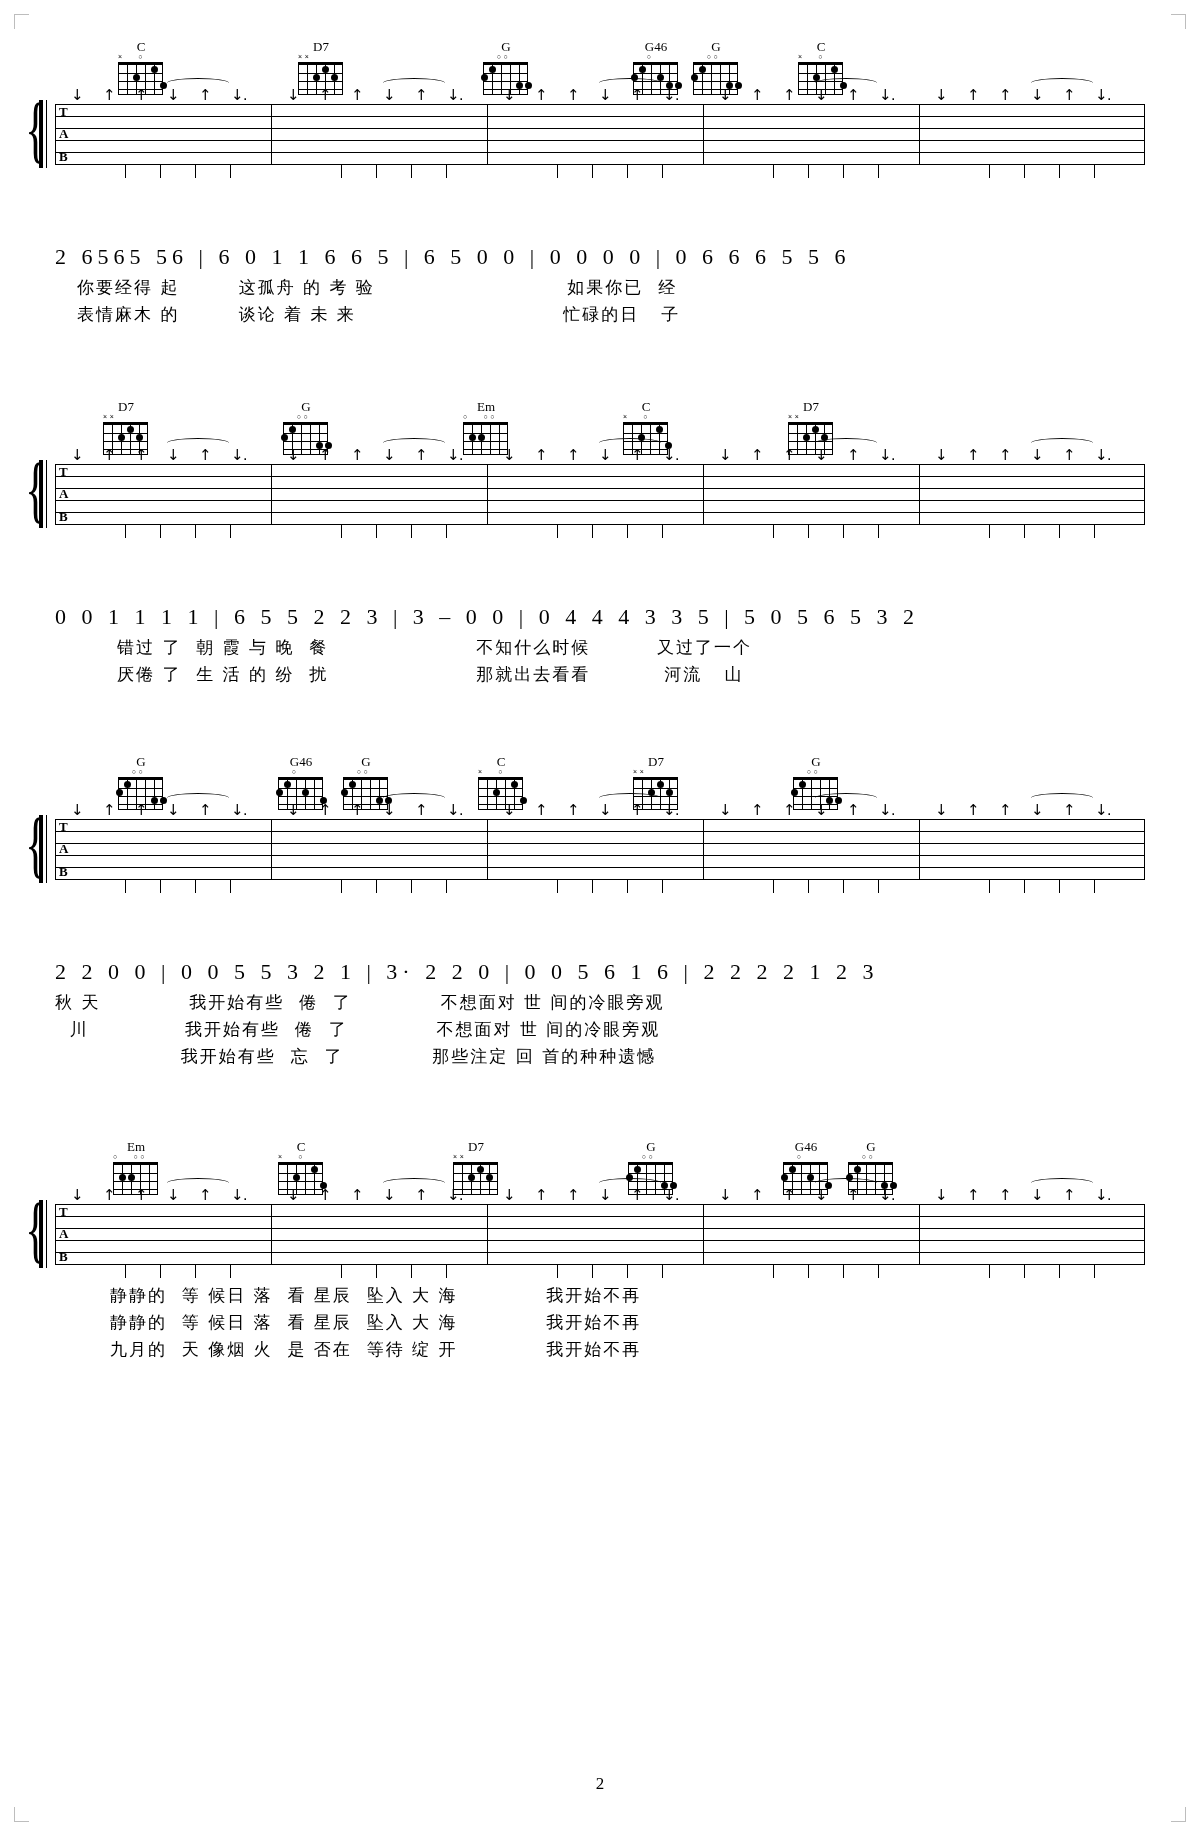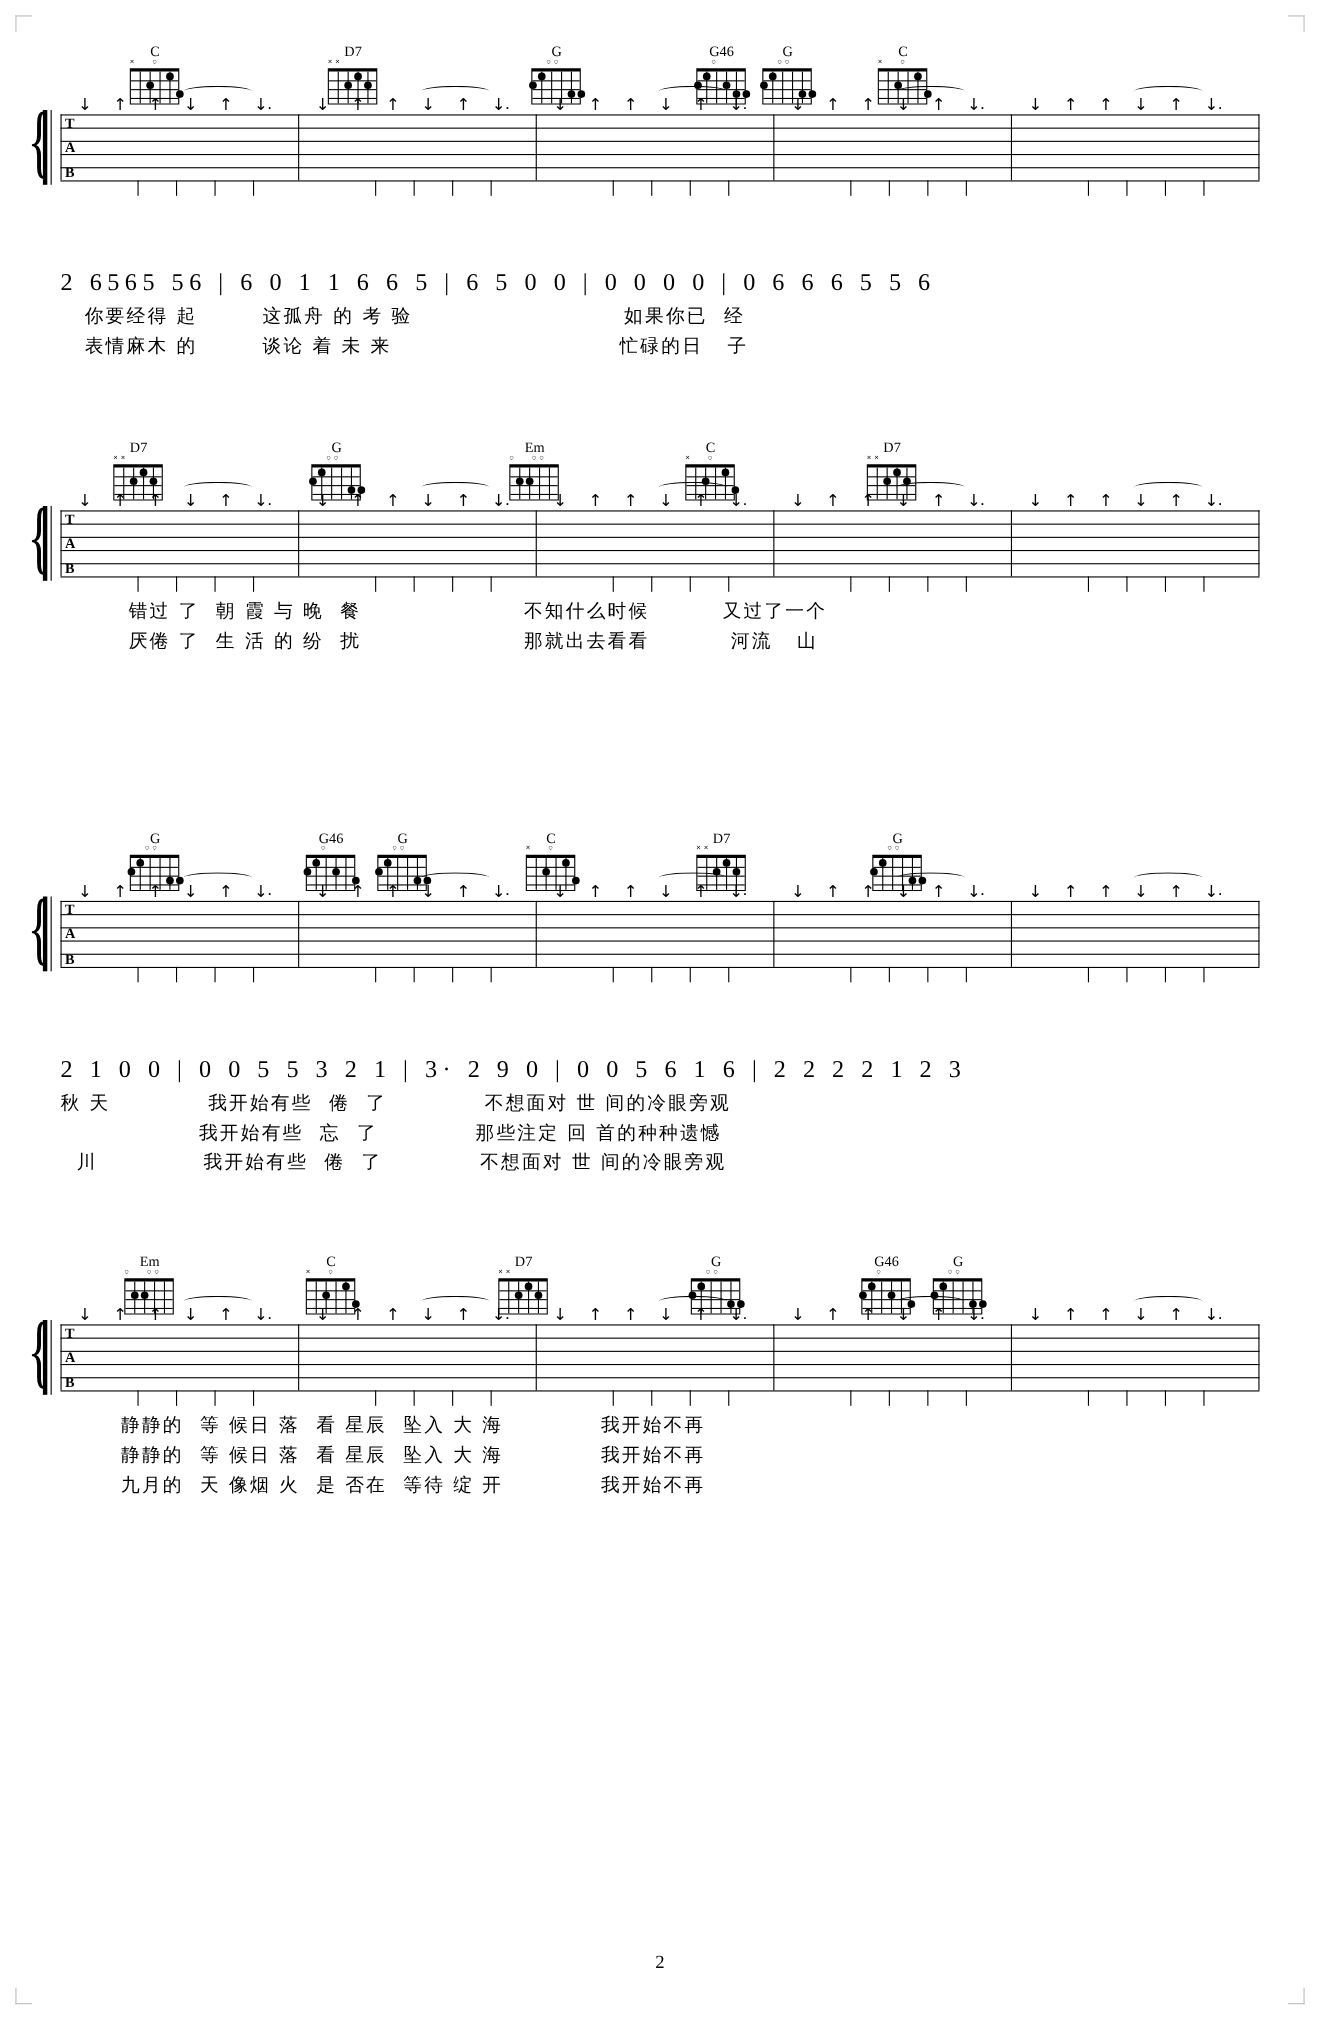--- a/index.html
+++ b/index.html
@@ -621,20 +621,23 @@
       <div class="tie" style="left:544px;top:-26px;width:62px"></div>
       <div class="tie" style="left:760px;top:-26px;width:62px"></div>
       <div class="tie" style="left:976px;top:-26px;width:62px"></div>
       <div class="dotmark" style="left:188px;top:-14px">.</div>
       <div class="dotmark" style="left:404px;top:-14px">.</div>
       <div class="dotmark" style="left:620px;top:-14px">.</div>
       <div class="dotmark" style="left:836px;top:-14px">.</div>
       <div class="dotmark" style="left:1052px;top:-14px">.</div>
     </div>
 
+    <div class="notation" style="margin-top:62px; height:30px;">
+      <div class="numline" style="letter-spacing:5px;">0 0 1 1 1 1 | 6 5 5 2 2 3 | 3 – 0 0 | 0 4 4 4 3 3 5 | 5 0 5 6 5 3 2</div>
+    </div>
     <div class="lyrics">
       <div class="lyricline" style="margin-left:62px;letter-spacing:2px;">错过 了  朝 霞 与 晚  餐                    不知什么时候         又过了一个</div>
       <div class="lyricline" style="margin-left:62px;letter-spacing:2px;">厌倦 了  生 活 的 纷  扰                    那就出去看看          河流   山</div>
     </div>
   </div>
 
   <div class="system" style="top:755px;">
 
     <div class="chord-row">
       <div class="chord" style="left:55px;">
@@ -830,26 +833,26 @@
       <div class="tie" style="left:760px;top:-26px;width:62px"></div>
       <div class="tie" style="left:976px;top:-26px;width:62px"></div>
       <div class="dotmark" style="left:188px;top:-14px">.</div>
       <div class="dotmark" style="left:404px;top:-14px">.</div>
       <div class="dotmark" style="left:620px;top:-14px">.</div>
       <div class="dotmark" style="left:836px;top:-14px">.</div>
       <div class="dotmark" style="left:1052px;top:-14px">.</div>
     </div>
 
     <div class="notation" style="margin-top:62px; height:30px;">
-      <div class="numline" style="letter-spacing:5px;">2 1 0 0 | 0 0 5 5 3 2 1 | 3· 2 9 0 | 0 0 5 6 1 6 | 2 2 2 2 1 2 3</div>
+      <div class="numline" style="letter-spacing:5px;">2 2 0 0 | 0 0 5 5 3 2 1 | 3· 2 2 0 | 0 0 5 6 1 6 | 2 2 2 2 1 2 3</div>
     </div>
     <div class="lyrics">
       <div class="lyricline" style="margin-left:0px;letter-spacing:2px;">秋 天            我开始有些  倦  了            不想面对 世 间的冷眼旁观</div>
+      <div class="lyricline" style="margin-left:0px;letter-spacing:2px;">  川             我开始有些  倦  了            不想面对 世 间的冷眼旁观</div>
       <div class="lyricline" style="margin-left:0px;letter-spacing:2px;">                 我开始有些  忘  了            那些注定 回 首的种种遗憾</div>
-      <div class="lyricline" style="margin-left:0px;letter-spacing:2px;">  川             我开始有些  倦  了            不想面对 世 间的冷眼旁观</div>
     </div>
   </div>
 
   <div class="system" style="top:1140px;">
 
     <div class="chord-row">
       <div class="chord" style="left:50px;">
         <div class="chord-name">Em</div>
         <div class="grid-wrap">
           <div class="muted-row">○&nbsp;&nbsp;&nbsp;○○</div>

